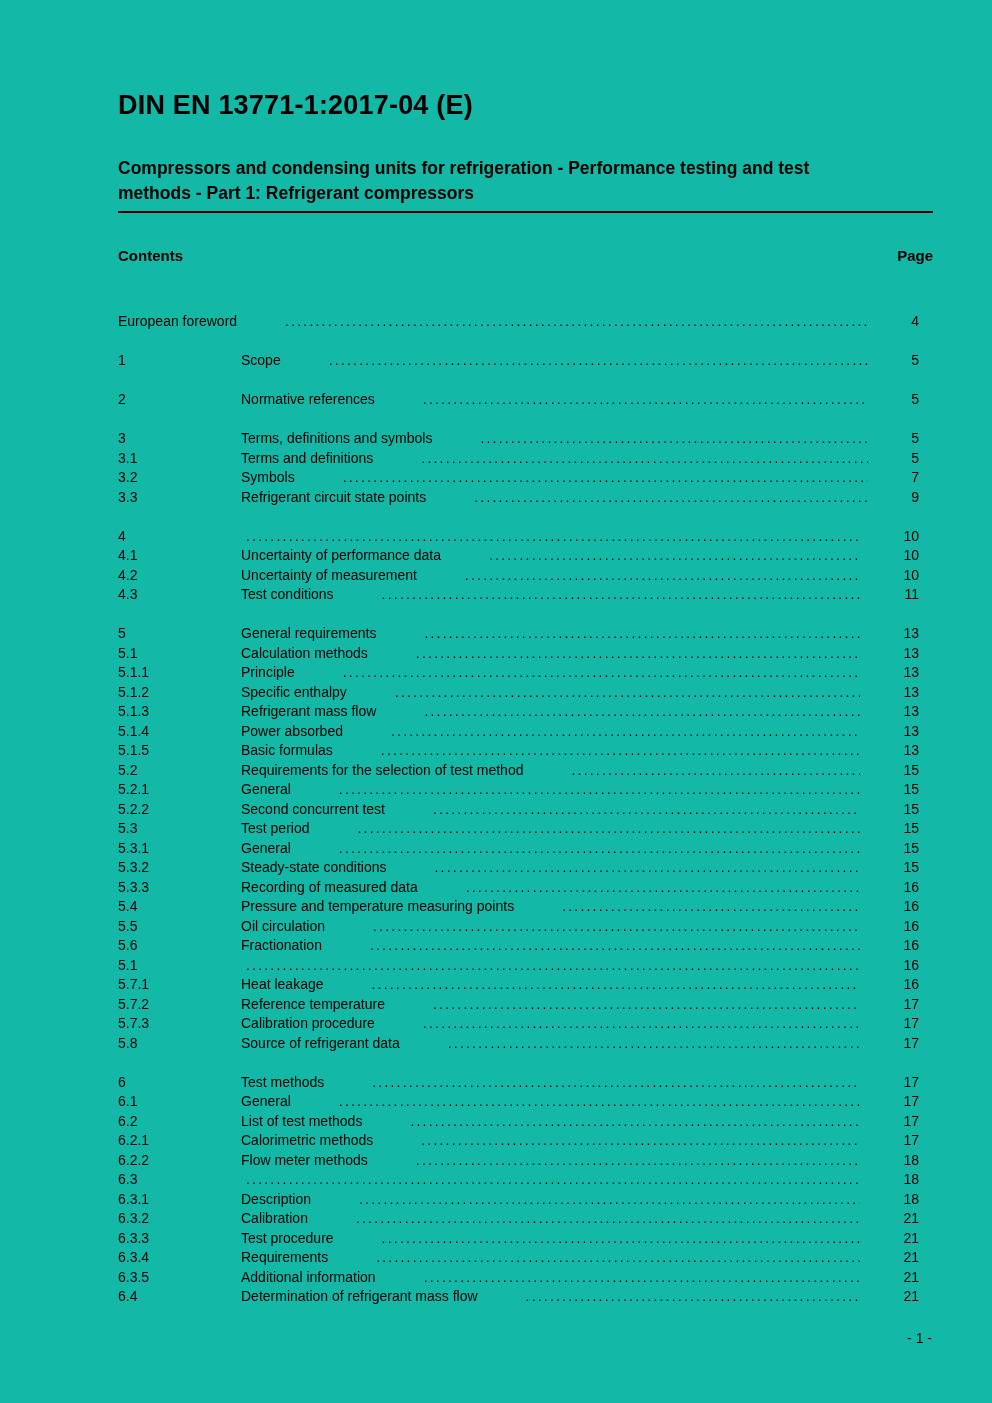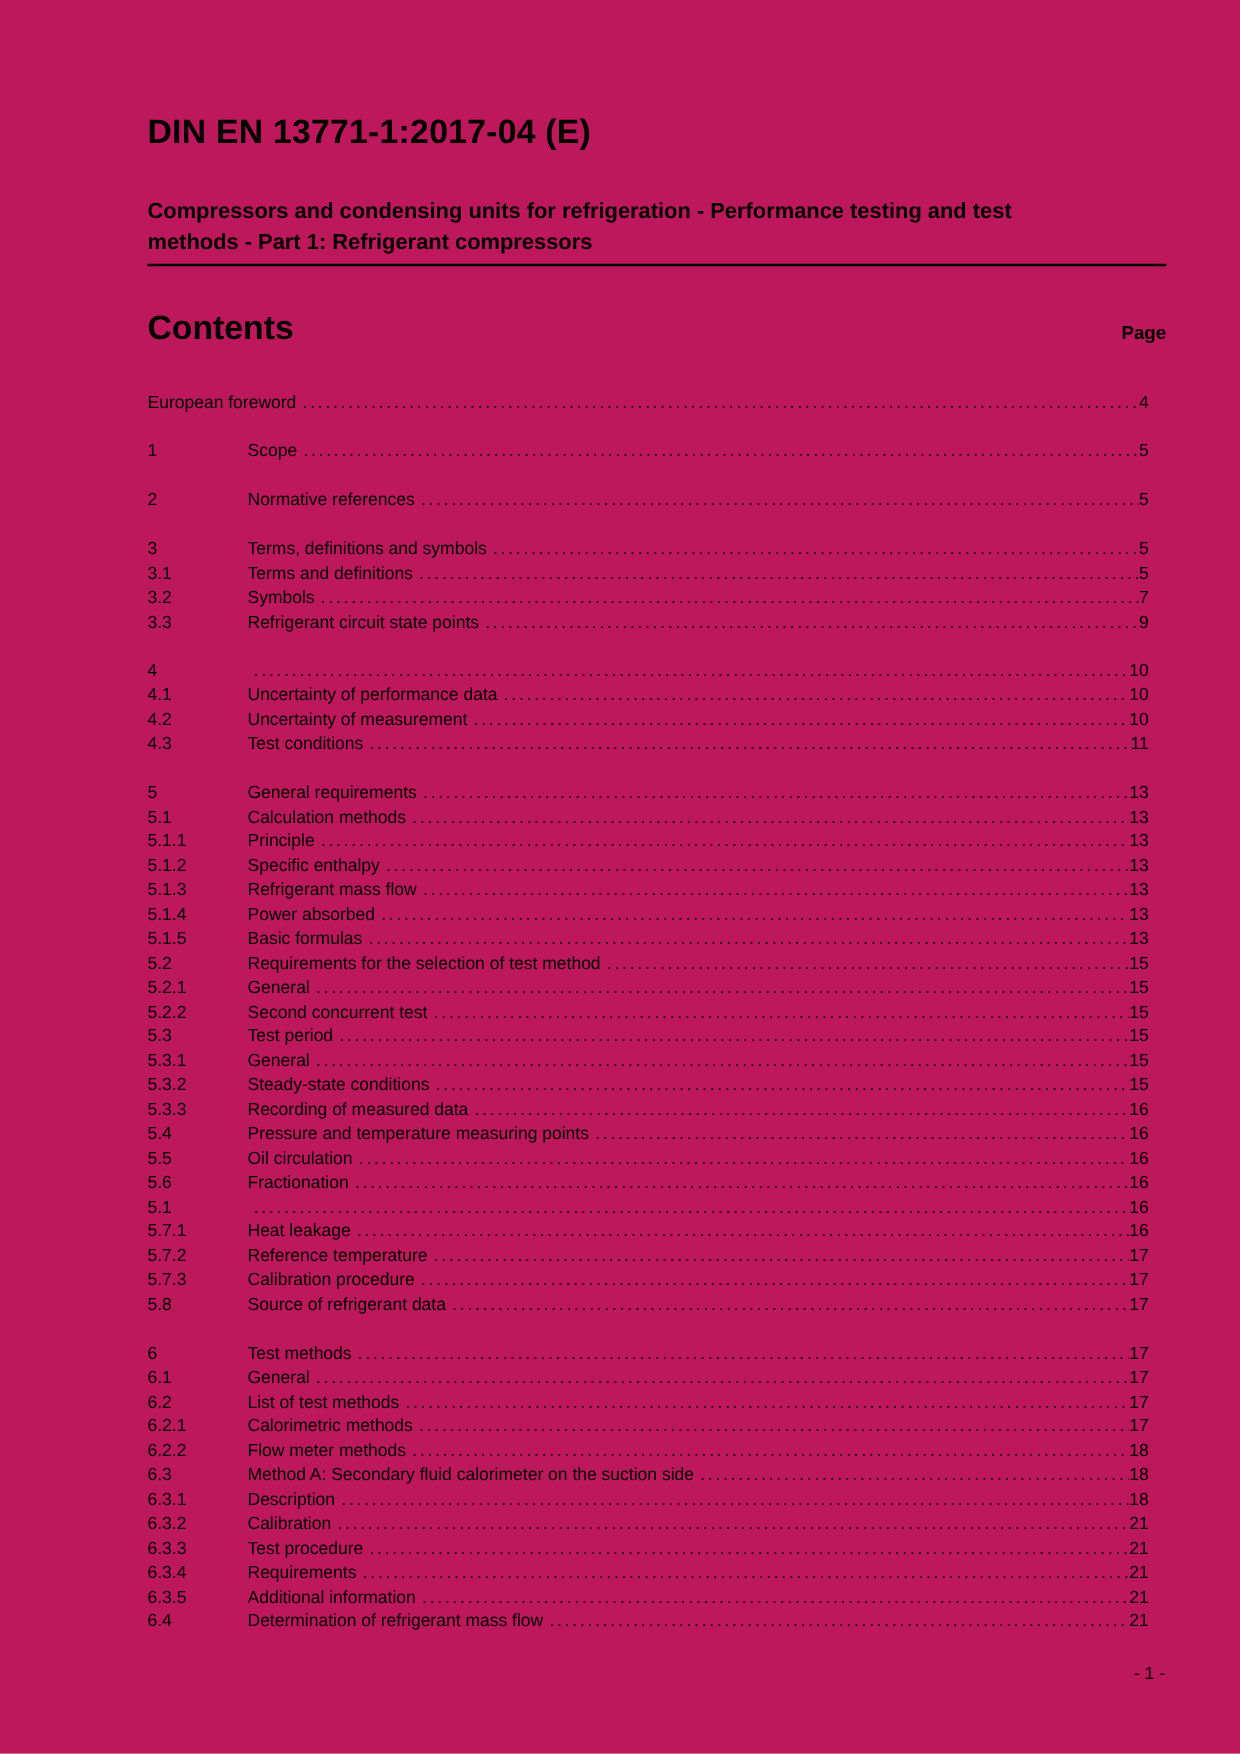--- a/index.html
+++ b/index.html
@@ -1,20 +1,20 @@
 <!DOCTYPE html>
 <html><head>
 <meta charset="utf-8">
 <style>
   html, body { margin: 0; padding: 0; background: #e8e8e8; }
   .page {
     position: relative;
     width: 992px;
     height: 1403px;
-    background: #be185d;
+    background: #14b8a6;
     color: #000000;
     font-family: "Liberation Sans", "DejaVu Sans", sans-serif;
     margin: 0 auto;
     overflow: hidden;
   }
   .content {
     position: absolute;
     left: 118px;
     top: 0;
     width: 815px;
@@ -43,21 +43,21 @@
   .contents-row {
     position: absolute;
     left: 0;
     top: 247px;
     width: 100%;
     display: flex;
     justify-content: space-between;
     align-items: baseline;
   }
   .contents-heading {
-    font-size: 27px;
+    font-size: 15px;
     font-weight: bold;
   }
   .page-label {
     font-size: 15px;
     font-weight: bold;
   }
   .toc {
     position: absolute;
     left: 0;
     top: 312px;
@@ -65,20 +65,21 @@
     box-sizing: border-box;
     padding-right: 14px;
     font-size: 14px;
     line-height: 19.5px;
   }
   .toc-group + .toc-group { margin-top: 19.5px; }
   .toc-row {
     display: flex;
     align-items: center;
     white-space: nowrap;
+    gap: 43px;
   }
   .toc-num {
     width: 80px;
     flex: 0 0 80px;
   }
   .toc-title { flex: 0 0 auto; }
   .toc-leader {
     flex: 1 1 0;
     min-width: 0;
     overflow: hidden;
@@ -341,21 +342,20 @@
             <span class="toc-page">17</span>
           </div>
           <div class="toc-row">
             <span class="toc-num">6.2.2</span>
             <span class="toc-title">Flow meter methods</span>
             <span class="toc-leader">............................................................................................................................................................................................................................................................................................................</span>
             <span class="toc-page">18</span>
           </div>
           <div class="toc-row">
             <span class="toc-num">6.3</span>
-            <span class="toc-title">Method A: Secondary fluid calorimeter on the suction side</span>
             <span class="toc-leader">............................................................................................................................................................................................................................................................................................................</span>
             <span class="toc-page">18</span>
           </div>
           <div class="toc-row">
             <span class="toc-num">6.3.1</span>
             <span class="toc-title">Description</span>
             <span class="toc-leader">............................................................................................................................................................................................................................................................................................................</span>
             <span class="toc-page">18</span>
           </div>
           <div class="toc-row">

